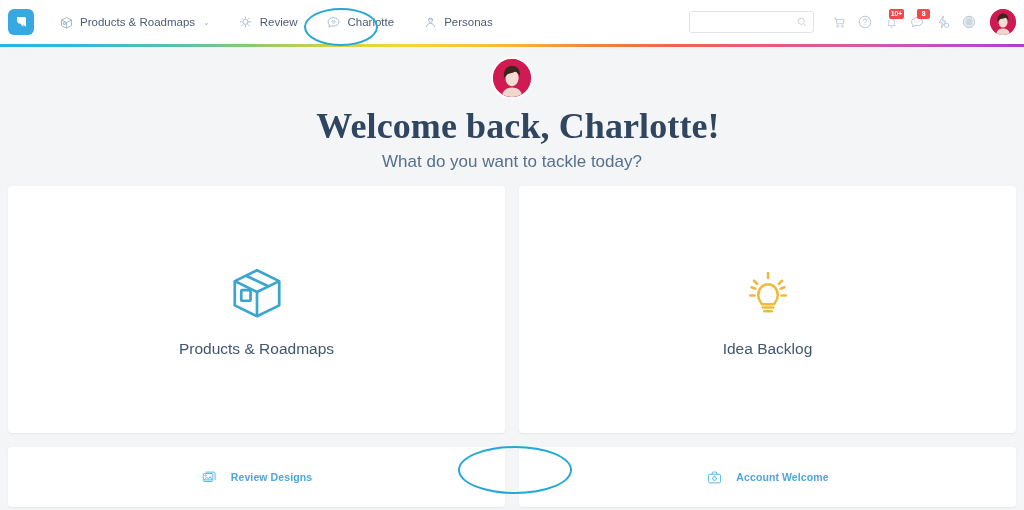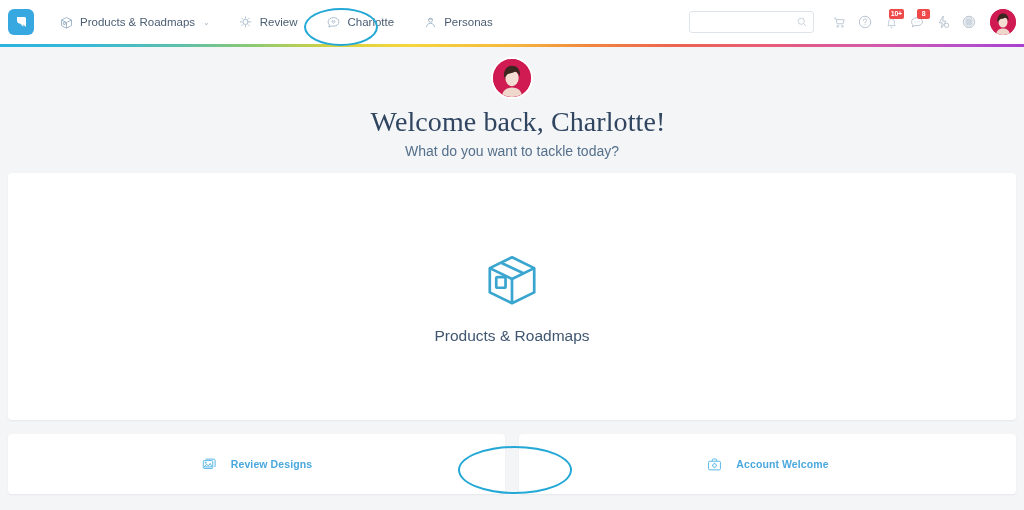--- a/index.html
+++ b/index.html
@@ -199,30 +199,30 @@
     border-radius: 50%;
     margin: 0 auto 6px auto;
     overflow: hidden;
     position: relative;
     background: #d11f55;
     border: 2px solid #fff;
   }
 
   .welcome h1 {
     font-family: "Liberation Serif", serif;
-    font-size: 28px;
-    font-weight: normal;
+    font-size: 36px;
+    font-weight: bold;
     color: #2f4560;
     letter-spacing: 0.1px;
     line-height: 1.18;
     margin-left: 12px;
   }
 
   .welcome .sub {
-    font-size: 14px;
+    font-size: 17px;
     color: #55708c;
     margin-top: 5px;
     font-weight: 300;
   }
 
   
   .grid {
     display: flex;
     gap: 14px;
     padding: 0 8px;
@@ -450,20 +450,37 @@
         <path d="M3.4 7.4 L12 3.2 L20.6 7.4 L20.6 16.8 L12 21 L3.4 16.8 Z"></path>
         <path d="M3.4 7.4 L12 11.6 L20.6 7.4"></path>
         <path d="M12 11.6 L12 21"></path>
         <path d="M8 5.4 L16.6 9.5"></path>
         <rect x="5.9" y="10.9" width="3.6" height="4.1" rx="0.5"></rect>
       </svg>
     </div>
     <div class="clabel">Products &amp; Roadmaps</div>
   </div>
 
+  <div class="card card-big">
+    <div class="cicon">
+      <svg width="60" height="60" viewBox="0 0 24 24" fill="none" stroke="#f0b93e" stroke-width="1.0" stroke-linecap="round">
+        <path d="M8.1 12.6 C8.1 9.9 9.8 8.1 12 8.1 C14.2 8.1 15.9 9.9 15.9 12.6 C15.9 14.3 14.9 15.3 14.4 16.1 L9.6 16.1 C9.1 15.3 8.1 14.3 8.1 12.6 Z"></path>
+        <path d="M9.9 17.4 L14.1 17.4"></path>
+        <path d="M10.5 18.9 L13.5 18.9"></path>
+        <path d="M12 3.6 L12 5.6"></path>
+        <path d="M4.9 12.6 L6.6 12.6"></path>
+        <path d="M17.4 12.6 L19.1 12.6"></path>
+        <path d="M6.4 6.7 L7.7 8.0"></path>
+        <path d="M17.6 6.7 L16.3 8.0"></path>
+        <path d="M5.4 9.3 L6.9 9.9"></path>
+        <path d="M18.6 9.3 L17.1 9.9"></path>
+      </svg>
+    </div>
+    <div class="clabel">Idea Backlog</div>
+  </div>
 
 
 </div>
 
 <div class="grid bottom">
 
   <div class="card card-sm">
     <div class="cicon">
       <svg width="17" height="17" viewBox="0 0 24 24" fill="none" stroke="#5cb8e8" stroke-width="1.4">
         <rect x="3.2" y="6.4" width="13.4" height="11.2" rx="1.2"></rect>

